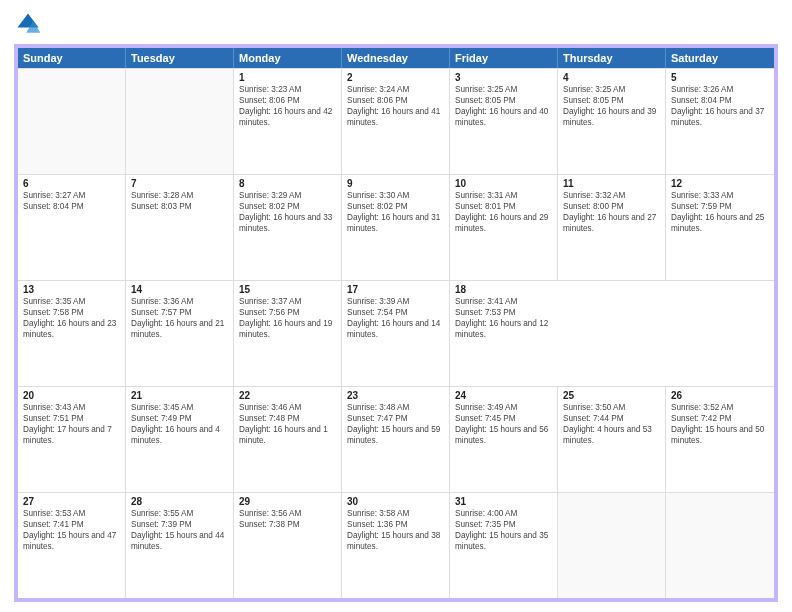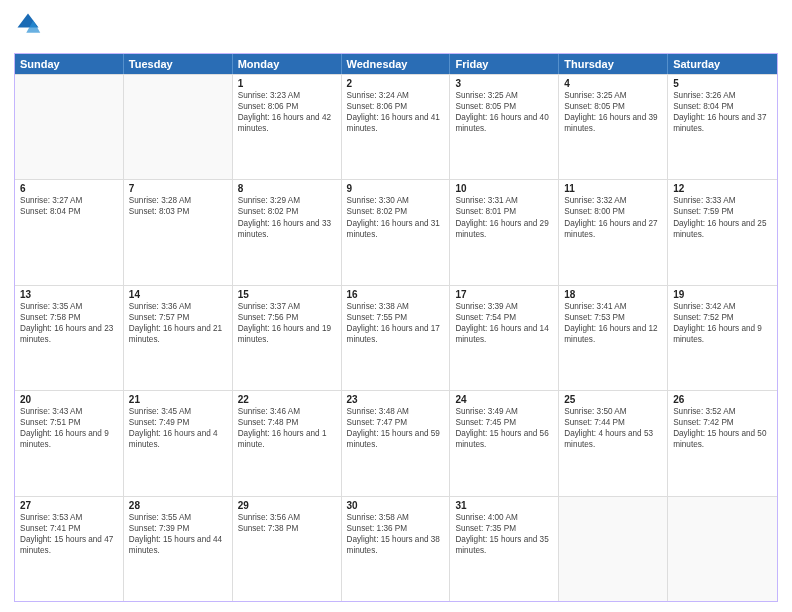--- a/index.html
+++ b/index.html
@@ -57,22 +57,21 @@
       line-height: 1.1;
     }
     .location-title {
       font-size: 16px;
       color: #333;
     }
     .calendar {
       flex: 1;
       display: flex;
       flex-direction: column;
-      border: 1px solid #c4b5fd;
-      margin-top: 9px;
+      border: 4px solid #c4b5fd;
     }
     .cal-header {
       display: grid;
       grid-template-columns: repeat(7, 1fr);
       background: #2a6db5;
     }
     .cal-header-cell {
       color: #fff;
       font-size: 11px;
       font-weight: bold;
@@ -235,50 +234,38 @@
             <div class="cell-line">Sunset: 7:57 PM</div>
             <div class="cell-line">Daylight: 16 hours and 21 minutes.</div>
           </div>
           <div class="cal-cell">
             <div class="day-num">15</div>
             <div class="cell-line">Sunrise: 3:37 AM</div>
             <div class="cell-line">Sunset: 7:56 PM</div>
             <div class="cell-line">Daylight: 16 hours and 19 minutes.</div>
           </div>
           <div class="cal-cell">
-            <div class="day-num">16</div>
-            <div class="cell-line">Sunrise: 3:38 AM</div>
-            <div class="cell-line">Sunset: 7:55 PM</div>
-            <div class="cell-line">Daylight: 16 hours and 17 minutes.</div>
-          </div>
-          <div class="cal-cell">
             <div class="day-num">17</div>
             <div class="cell-line">Sunrise: 3:39 AM</div>
             <div class="cell-line">Sunset: 7:54 PM</div>
             <div class="cell-line">Daylight: 16 hours and 14 minutes.</div>
           </div>
           <div class="cal-cell">
             <div class="day-num">18</div>
             <div class="cell-line">Sunrise: 3:41 AM</div>
             <div class="cell-line">Sunset: 7:53 PM</div>
             <div class="cell-line">Daylight: 16 hours and 12 minutes.</div>
           </div>
-          <div class="cal-cell">
-            <div class="day-num">19</div>
-            <div class="cell-line">Sunrise: 3:42 AM</div>
-            <div class="cell-line">Sunset: 7:52 PM</div>
-            <div class="cell-line">Daylight: 16 hours and 9 minutes.</div>
-          </div>
         </div>
         <div class="cal-row">
           <div class="cal-cell">
             <div class="day-num">20</div>
             <div class="cell-line">Sunrise: 3:43 AM</div>
             <div class="cell-line">Sunset: 7:51 PM</div>
-            <div class="cell-line">Daylight: 16 hours and 9 minutes.</div>
+            <div class="cell-line">Daylight: 17 hours and 7 minutes.</div>
           </div>
           <div class="cal-cell">
             <div class="day-num">21</div>
             <div class="cell-line">Sunrise: 3:45 AM</div>
             <div class="cell-line">Sunset: 7:49 PM</div>
             <div class="cell-line">Daylight: 16 hours and 4 minutes.</div>
           </div>
           <div class="cal-cell">
             <div class="day-num">22</div>
             <div class="cell-line">Sunrise: 3:46 AM</div>

